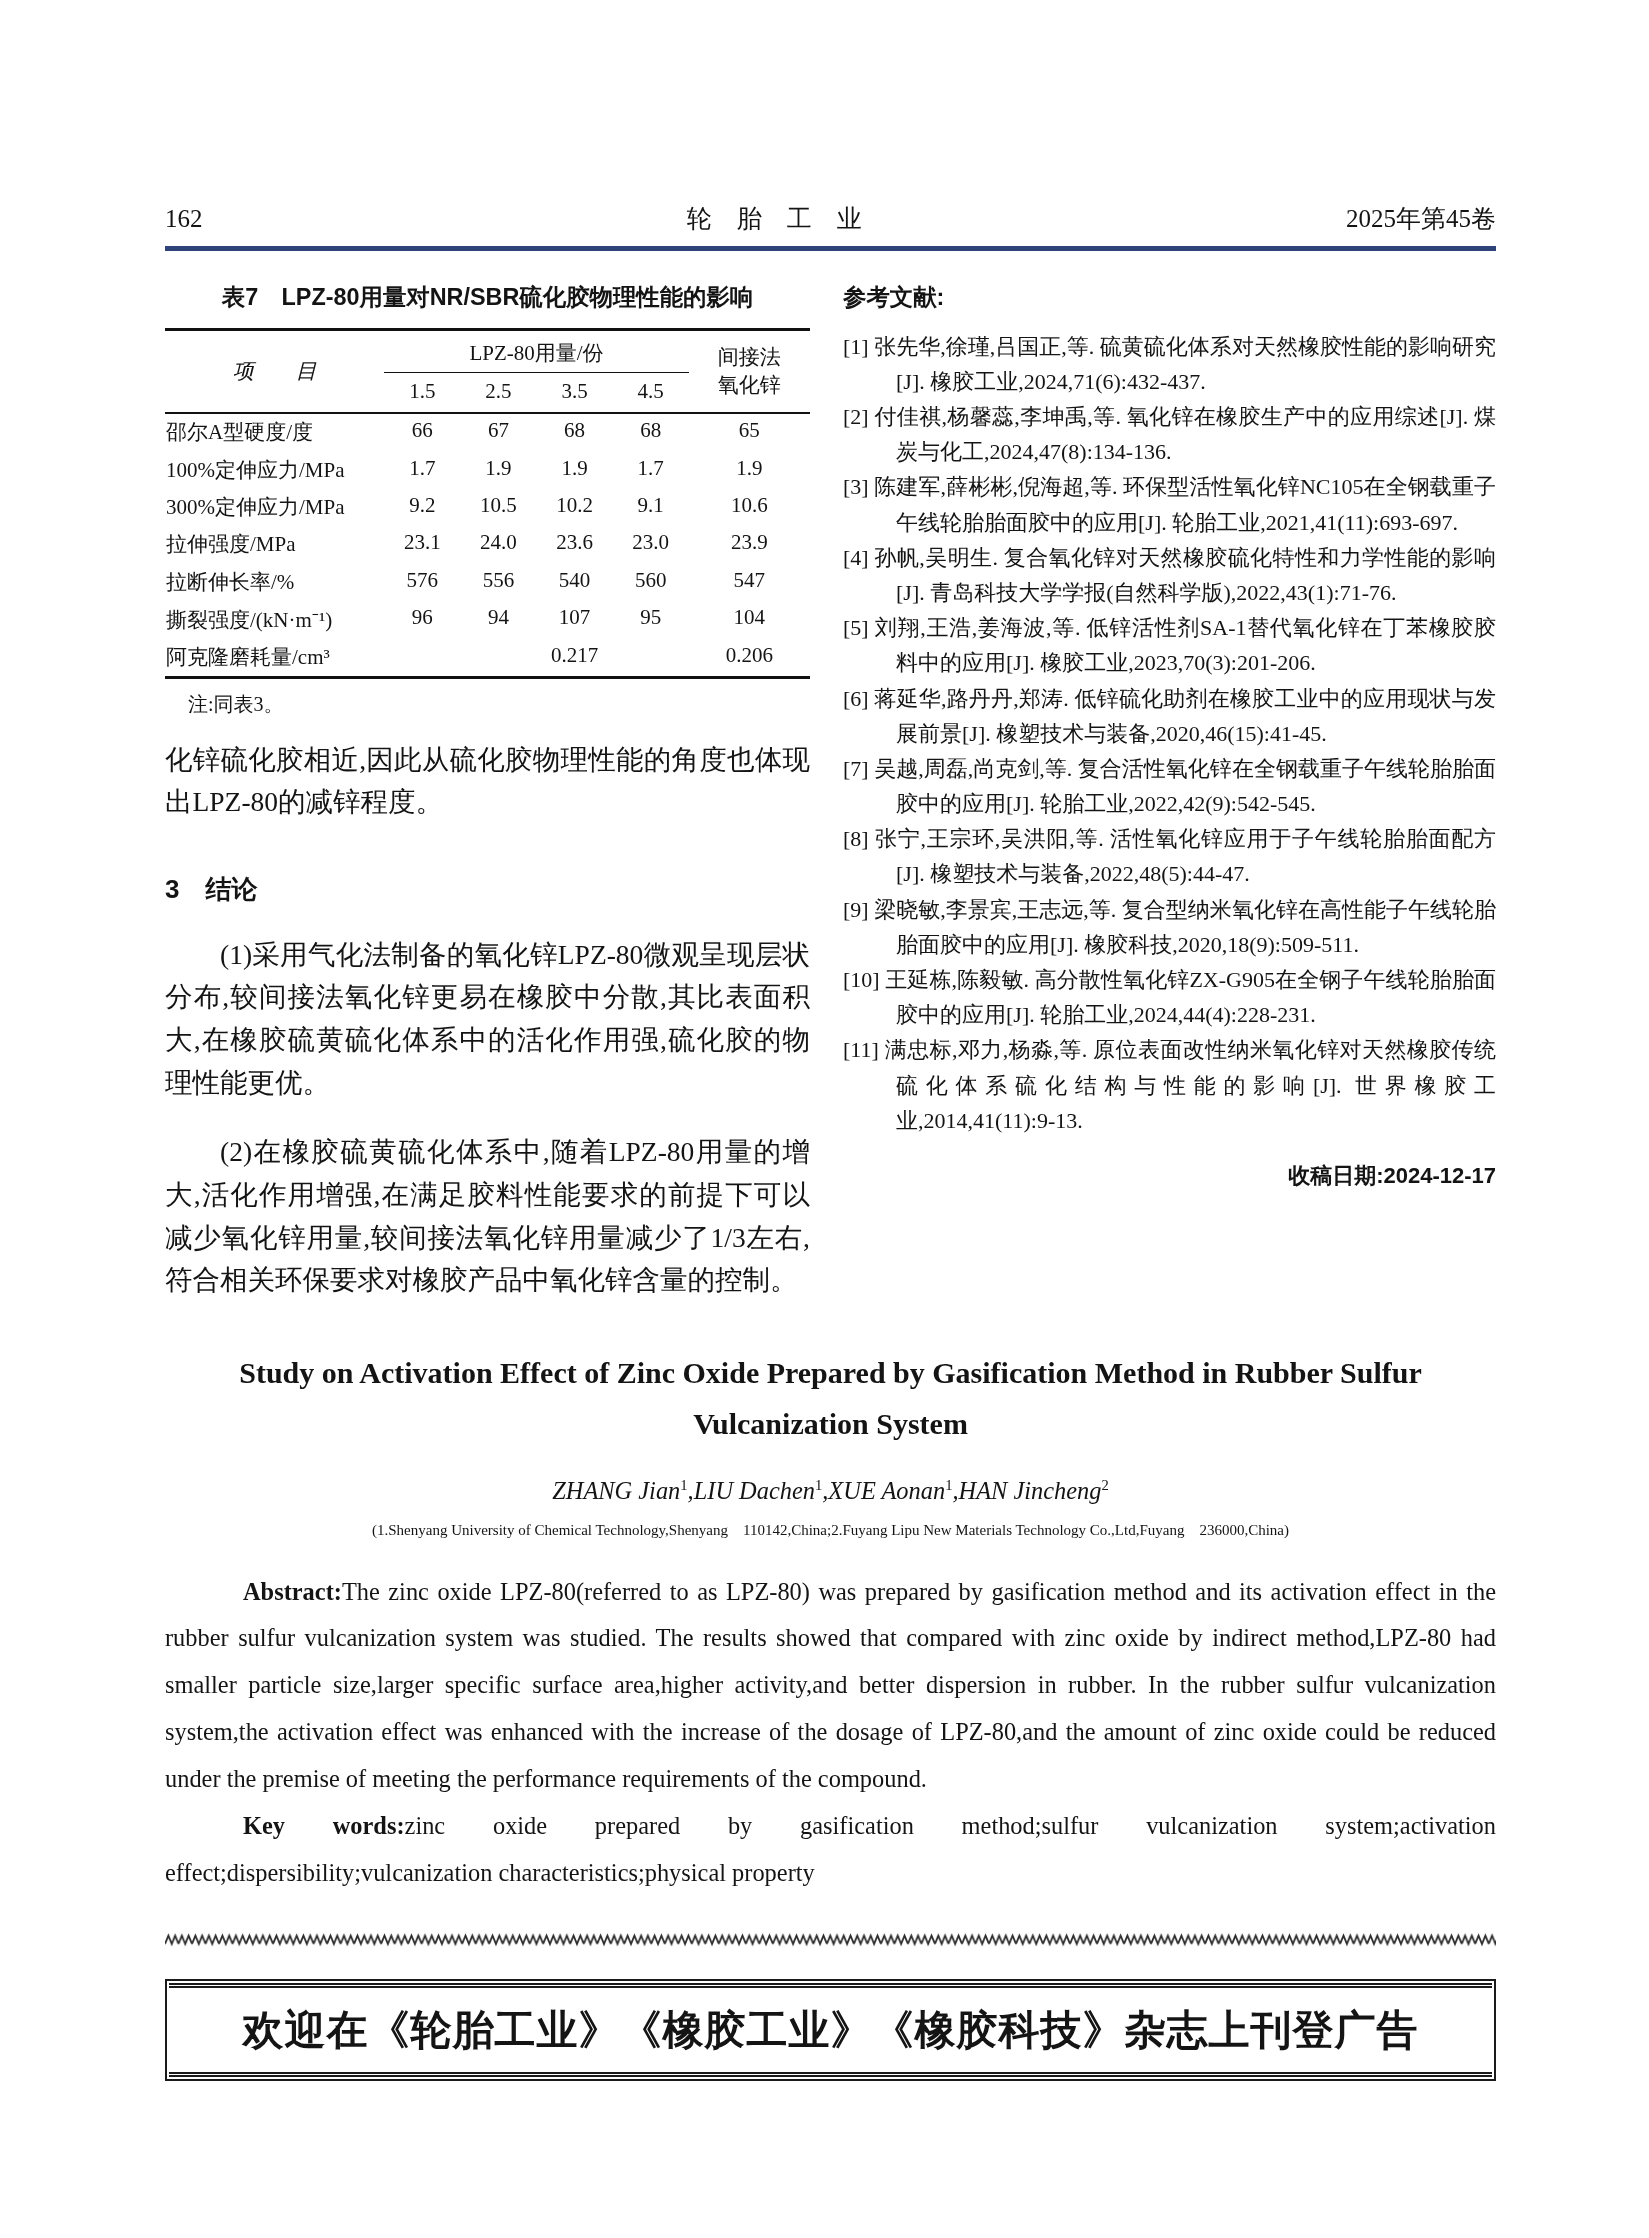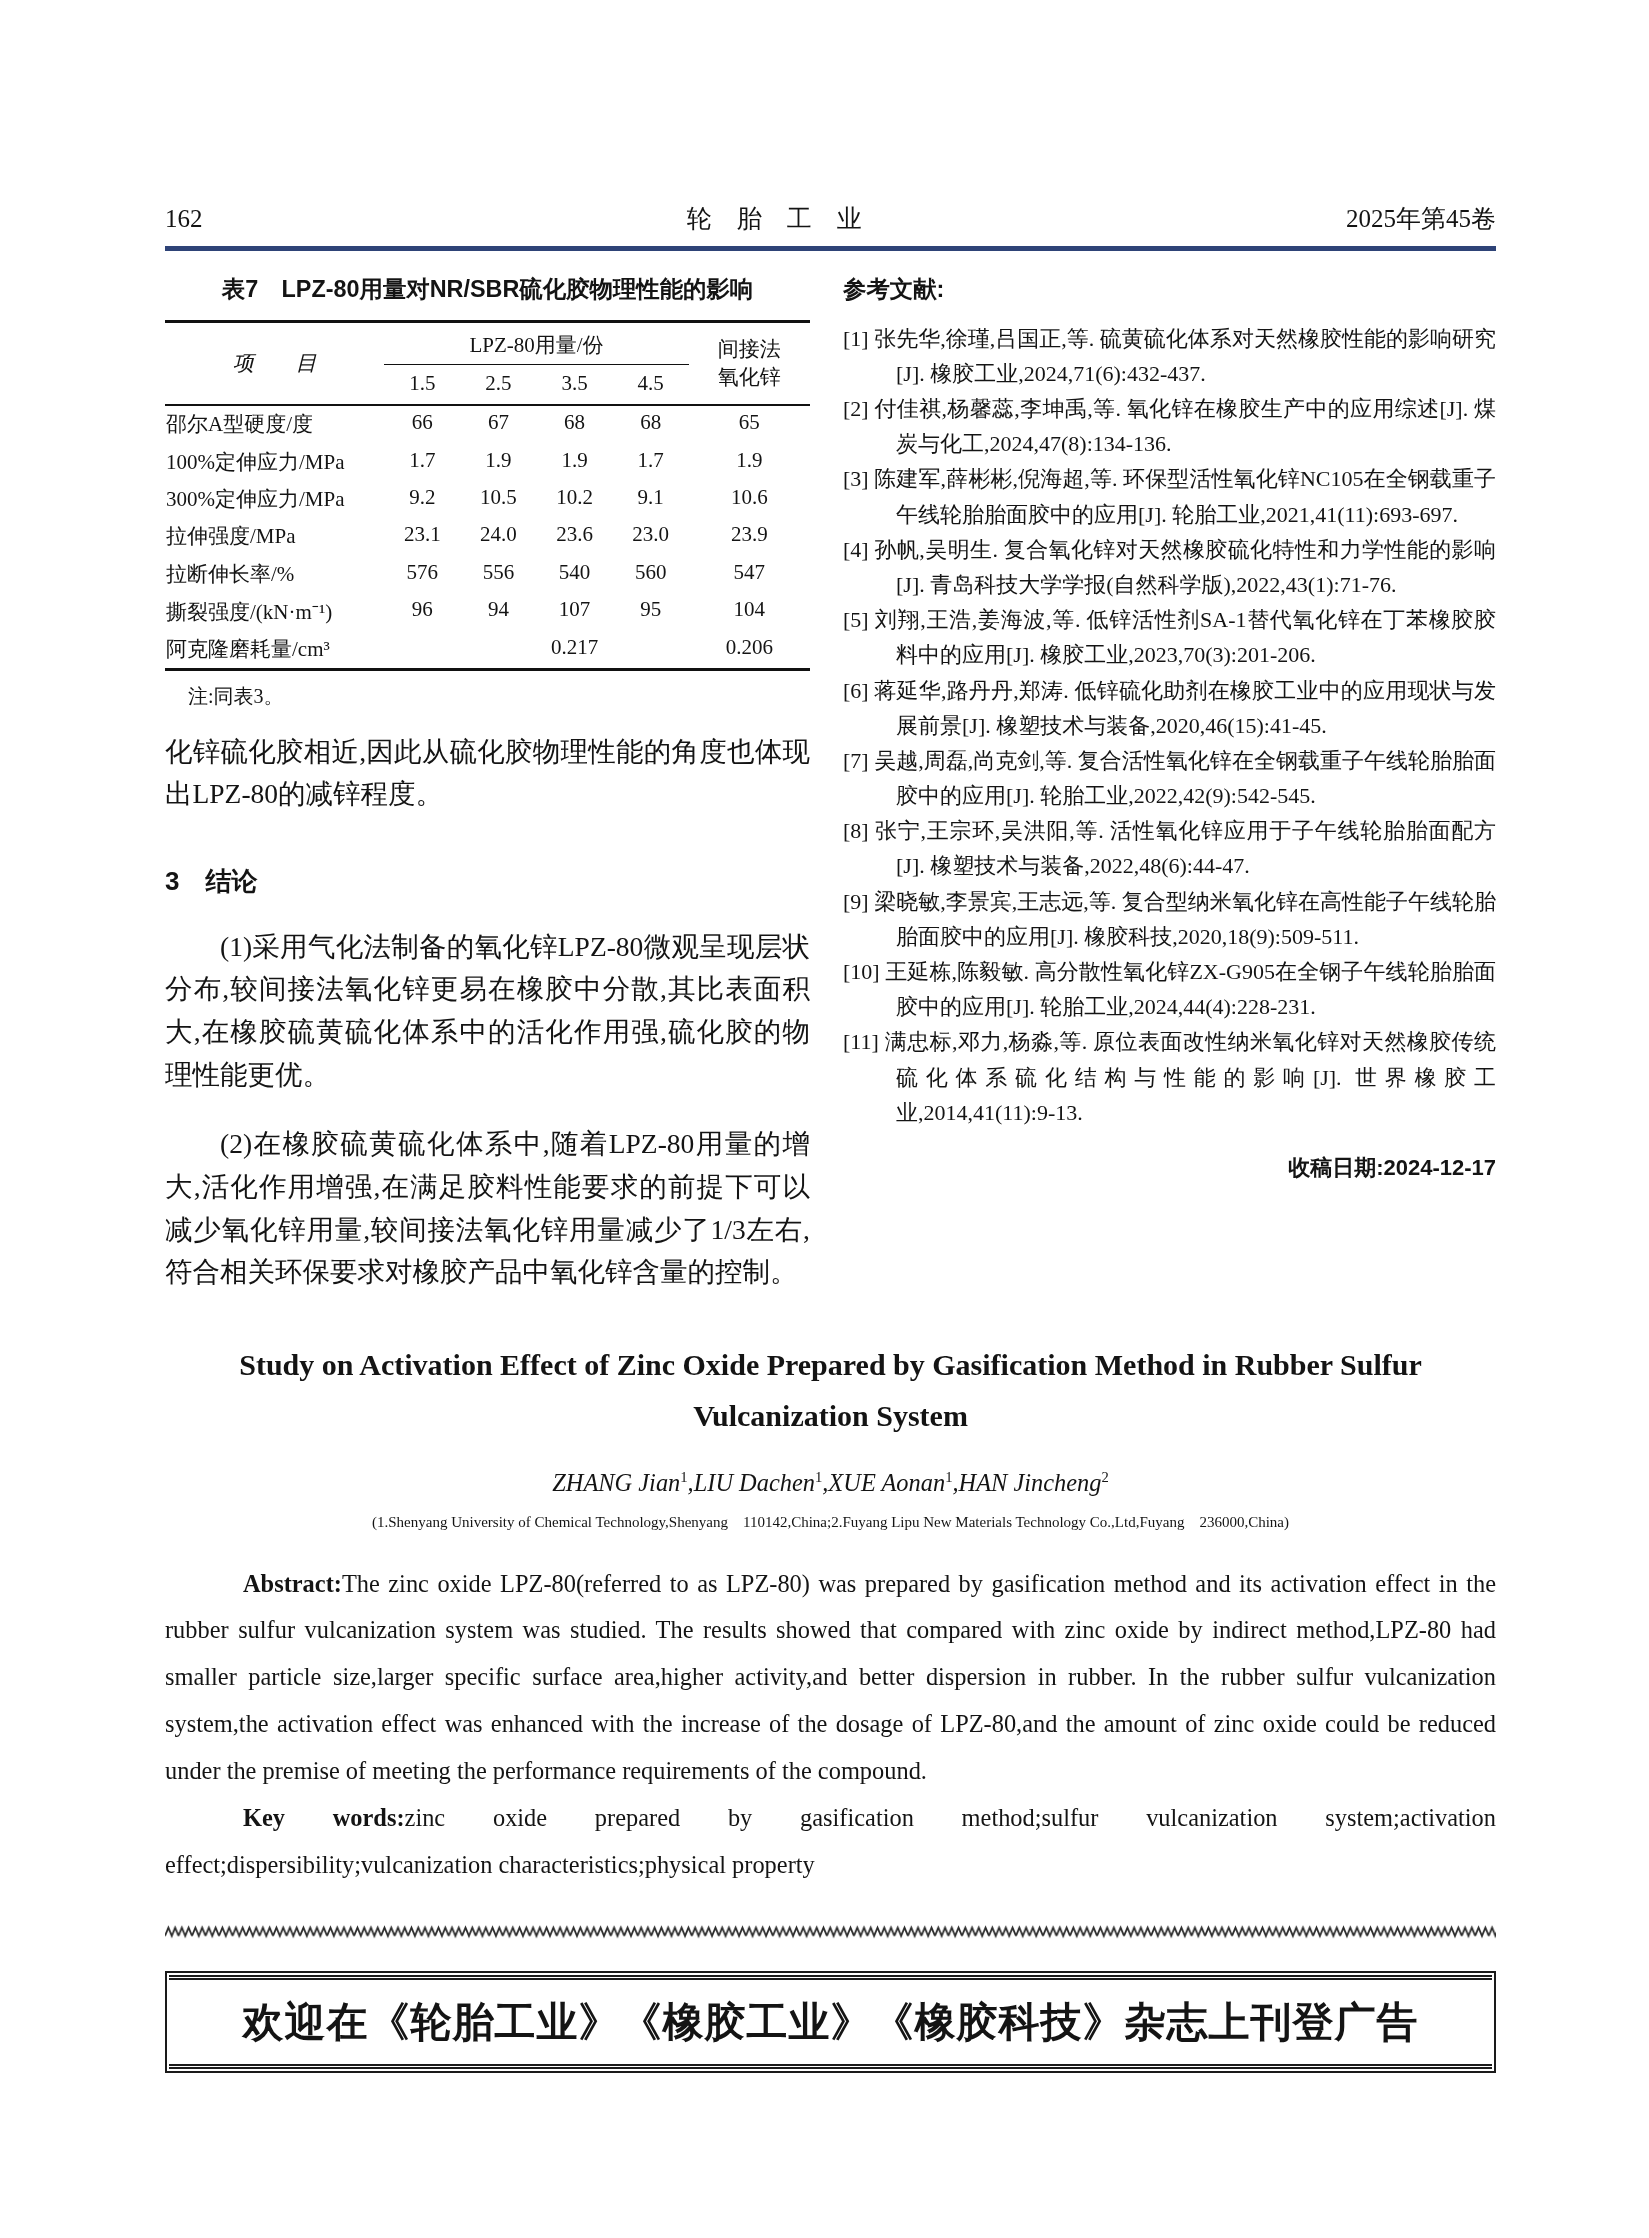--- a/index.html
+++ b/index.html
@@ -9,21 +9,21 @@
     font-family:"Liberation Serif", serif; color:#141414; overflow:hidden;
   }
   .content { position:absolute; left:165px; top:202px; width:1331px; }
 
   
   .page-header { display:flex; justify-content:space-between; align-items:baseline; font-size:25px; }
   .ph-center { letter-spacing:0; }
   .rule-navy { height:4.7px; background:#2e4377; margin-top:11.4px; }
 
   
-  .columns { display:flex; gap:33px; margin-top:22px; }
+  .columns { display:flex; gap:33px; margin-top:30px; }
   .col-left { width:645px; flex:none; }
   .col-right { flex:1; min-width:0; }
 
   
   .tbl-title { font-family:"Liberation Sans", sans-serif; font-weight:700; font-size:23.4px; text-align:center; }
   .tbl { margin-top:14.5px; border-top:3.6px solid #111; border-bottom:3.6px solid #111; font-size:21px; }
   .tgrid { display:grid; grid-template-columns:34% 11.8% 11.8% 11.8% 11.8% 18.8%; }
   .th-item { grid-column:1; grid-row:1/3; display:flex; align-items:center; justify-content:center;font-style:italic; }
   .th-group { grid-column:2/6; grid-row:1; text-align:center; padding:8.3px 0 5.2px; border-bottom:1.6px solid #111; }
   .th-sub { grid-row:2; text-align:center; padding:6.2px 0 7.3px; }
@@ -164,21 +164,21 @@
       <div class="col-right">
         <div class="refs-heading">参考文献:</div>
         <div class="refs">
           <div class="ref"><span>[1]</span> <span>张先华,徐瑾,吕国正,等. 硫黄硫化体系对天然橡胶性能的影响研究[J]. 橡胶工业,2024,71(6):432-437.</span></div>
           <div class="ref"><span>[2]</span> <span>付佳祺,杨馨蕊,李坤禹,等. 氧化锌在橡胶生产中的应用综述[J]. 煤炭与化工,2024,47(8):134-136.</span></div>
           <div class="ref"><span>[3]</span> <span>陈建军,薛彬彬,倪海超,等. 环保型活性氧化锌NC105在全钢载重子午线轮胎胎面胶中的应用[J]. 轮胎工业,2021,41(11):693-697.</span></div>
           <div class="ref"><span>[4]</span> <span>孙帆,吴明生. 复合氧化锌对天然橡胶硫化特性和力学性能的影响[J]. 青岛科技大学学报(自然科学版),2022,43(1):71-76.</span></div>
           <div class="ref"><span>[5]</span> <span>刘翔,王浩,姜海波,等. 低锌活性剂SA-1替代氧化锌在丁苯橡胶胶料中的应用[J]. 橡胶工业,2023,70(3):201-206.</span></div>
           <div class="ref"><span>[6]</span> <span>蒋延华,路丹丹,郑涛. 低锌硫化助剂在橡胶工业中的应用现状与发展前景[J]. 橡塑技术与装备,2020,46(15):41-45.</span></div>
           <div class="ref"><span>[7]</span> <span>吴越,周磊,尚克剑,等. 复合活性氧化锌在全钢载重子午线轮胎胎面胶中的应用[J]. 轮胎工业,2022,42(9):542-545.</span></div>
-          <div class="ref"><span>[8]</span> <span>张宁,王宗环,吴洪阳,等. 活性氧化锌应用于子午线轮胎胎面配方[J]. 橡塑技术与装备,2022,48(6):44-47.</span></div>
+          <div class="ref"><span>[8]</span> <span>张宁,王宗环,吴洪阳,等. 活性氧化锌应用于子午线轮胎胎面配方[J]. 橡塑技术与装备,2022,48(5):44-47.</span></div>
           <div class="ref"><span>[9]</span> <span>梁晓敏,李景宾,王志远,等. 复合型纳米氧化锌在高性能子午线轮胎胎面胶中的应用[J]. 橡胶科技,2020,18(9):509-511.</span></div>
           <div class="ref"><span>[10]</span> <span>王延栋,陈毅敏. 高分散性氧化锌ZX-G905在全钢子午线轮胎胎面胶中的应用[J]. 轮胎工业,2024,44(4):228-231.</span></div>
           <div class="ref"><span>[11]</span> <span>满忠标,邓力,杨淼,等. 原位表面改性纳米氧化锌对天然橡胶传统硫化体系硫化结构与性能的影响[J]. 世界橡胶工业,2014,41(11):9-13.</span></div>
         </div>
         <div class="received">收稿日期:2024-12-17</div>
       </div>
     </div>
 
     
     <div class="eng">

